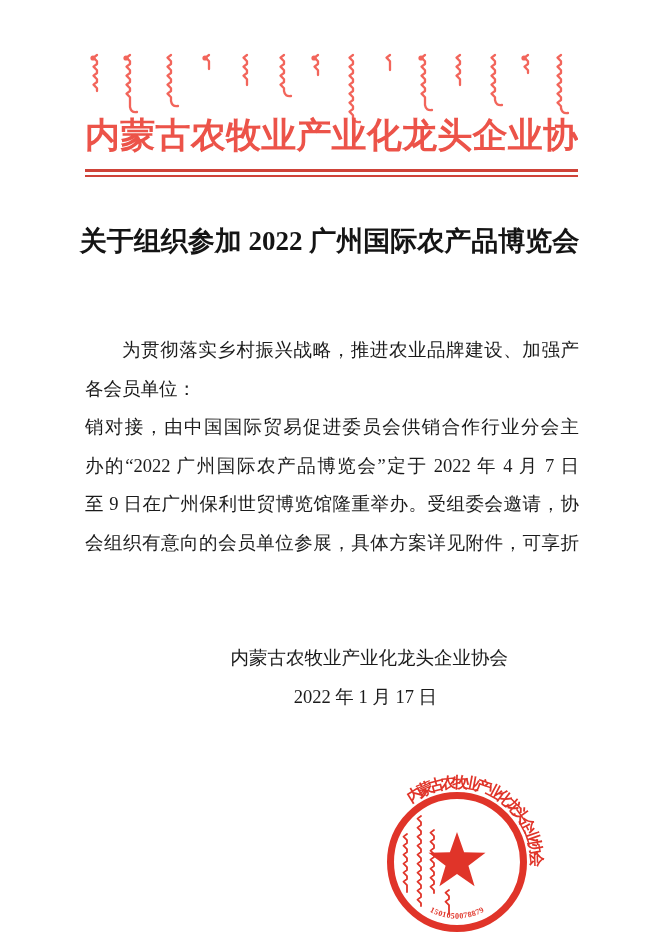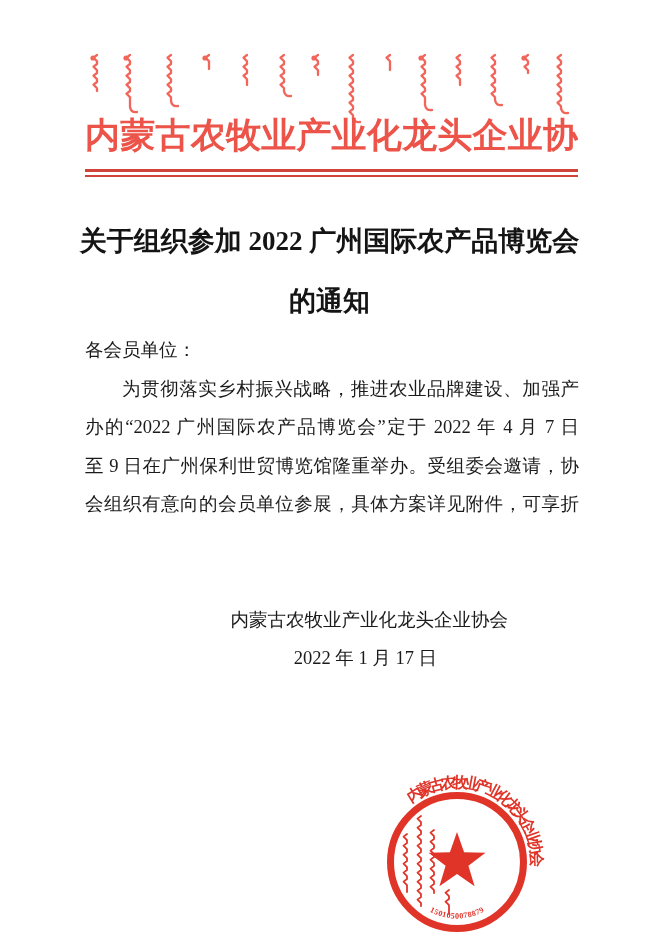--- a/index.html
+++ b/index.html
@@ -50,26 +50,26 @@
       <path d="M561 55 l-3.5 2.6 l3.5 3.6 l0 2.8 l-3.5 2.6 l3.5 3.6 l0 2.8 l-3.5 2.6 l3.5 3.6 l0 2.8 l-3.5 2.6 l3.5 3.6 l0 2.8 l-3.5 2.6 l3.5 3.6 l0 2.8 l-3.5 2.6 l3.5 3.6 l0 2.8 L561 108 q1 6 7 5" fill="none" stroke="#f2655b" stroke-width="2.3" stroke-linejoin="round" stroke-linecap="round"></path>
     </svg>
 
   <div class="org-name" style="color: rgb(236, 83, 73);">内蒙古农牧业产业化龙头企业协会</div>
 
   <div class="rule rule-a" style="background: rgb(207, 67, 57);"></div>
   <div class="rule rule-b" style="background: rgb(207, 67, 57);"></div>
 
   <div class="doc-title" style="color: rgb(20, 20, 20);">
     <div>关于组织参加 2022 广州国际农产品博览会</div>
-    <div>的通知</div>
   </div>
 
   <div class="body-rows" id="body-rows">
+      <div class="row indent just">为贯彻落实乡村振兴战略，推进农业品牌建设、加强产</div>
       <div class="row">各会员单位：</div>
-      <div class="row indent just">为贯彻落实乡村振兴战略，推进农业品牌建设、加强产</div>
+      <div class="row just">销对接，由中国国际贸易促进委员会供销合作行业分会主</div>
       <div class="row just">办的“2022 广州国际农产品博览会”定于 2022 年 4 月 7 日</div>
       <div class="row just">至 9 日在广州保利世贸博览馆隆重举办。受组委会邀请，协</div>
       <div class="row just">会组织有意向的会员单位参展，具体方案详见附件，可享折</div>
       <div class="row"></div>
       <div class="row"></div>
       <div class="row sig-org">内蒙古农牧业产业化龙头企业协会</div>
       <div class="row sig-date">2022 年 1 月 17 日</div>
     </div>
 
   <svg id="seal-svg" class="overlay" viewBox="0 0 659 943">

